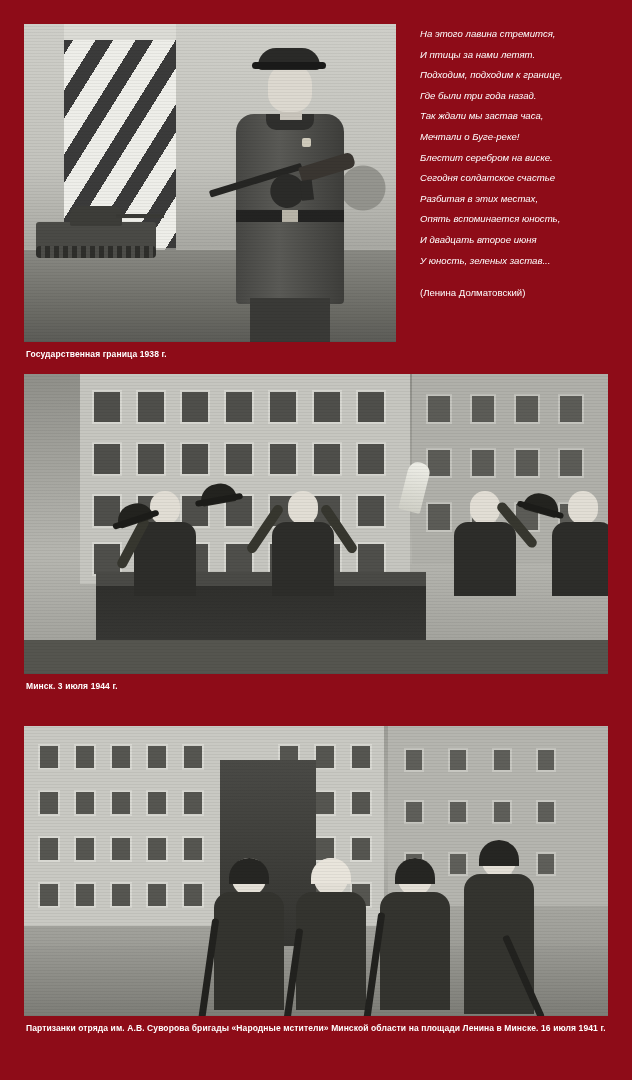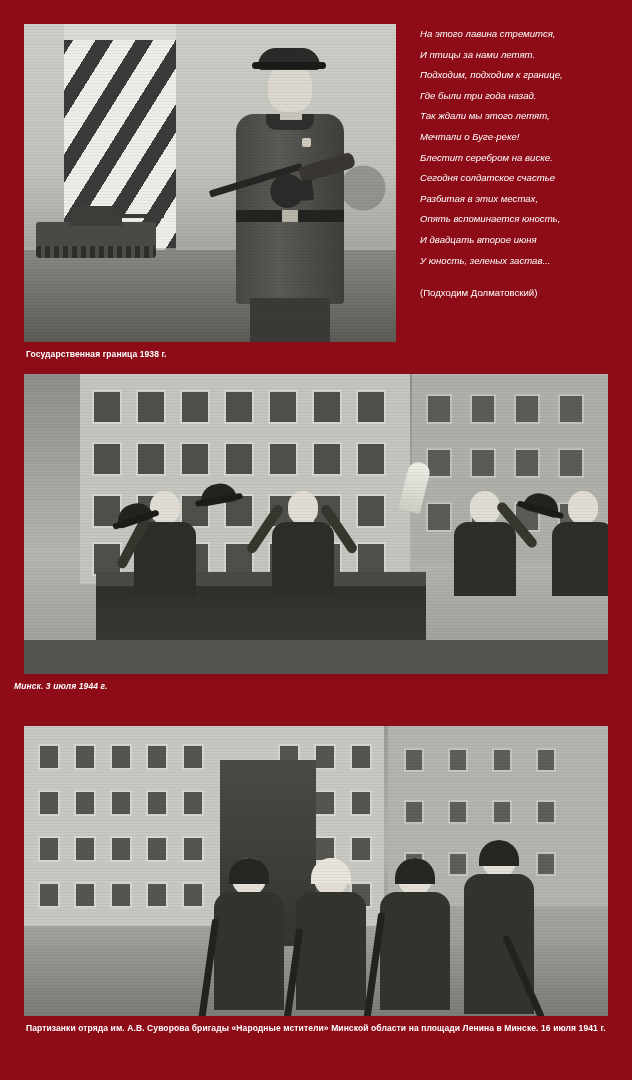--- a/index.html
+++ b/index.html
@@ -297,42 +297,42 @@
     position:absolute;width:7px;height:120px;background:#22221f;border-radius:3px;
     transform:rotate(8deg);
   }
   #photo3 .grain{
     position:absolute;left:0;top:0;width:100%;height:100%;
     background:repeating-linear-gradient(0deg,rgba(0,0,0,.05) 0 1px,transparent 1px 3px);
   }
 
   
   #cap1{left:26px;top:348px;width:380px;}
-  #cap2{left:14px;top:680px;width:400px;font-style:italic;}
+  #cap2{left:26px;top:680px;width:400px;}
   #cap3{left:26px;top:1022px;width:582px;}
 </style>
 </head>
 <body style="background: rgb(142, 12, 24);">
 
 <div class="page">
 
   <div class="poem">
     <div class="line">На этого лавина стремится,</div>
     <div class="line">И птицы за нами летят.</div>
     <div class="line">Подходим, подходим к границе,</div>
     <div class="line">Где были три года назад.</div>
-    <div class="line">Так ждали мы этого летят,</div>
+    <div class="line">Так ждали мы застав часа,</div>
     <div class="line">Мечтали о Буге-реке!</div>
     <div class="line">Блестит серебром на виске.</div>
     <div class="line">Сегодня солдатское счастье</div>
     <div class="line">Разбитая в этих местах,</div>
     <div class="line">Опять вспоминается юность,</div>
     <div class="line">И двадцать второе июня</div>
     <div class="line">У юность, зеленых застав...</div>
-    <div class="author">(Подходим Долматовский)</div>
+    <div class="author">(Ленина Долматовский)</div>
   </div>
 
   <div class="photo" id="photo1">
     <div class="sky"></div>
     <div class="trees"></div>
     <div class="post">
       <div class="stripes"></div>
       <div class="cap"></div>
     </div>
     <div class="road"></div>

